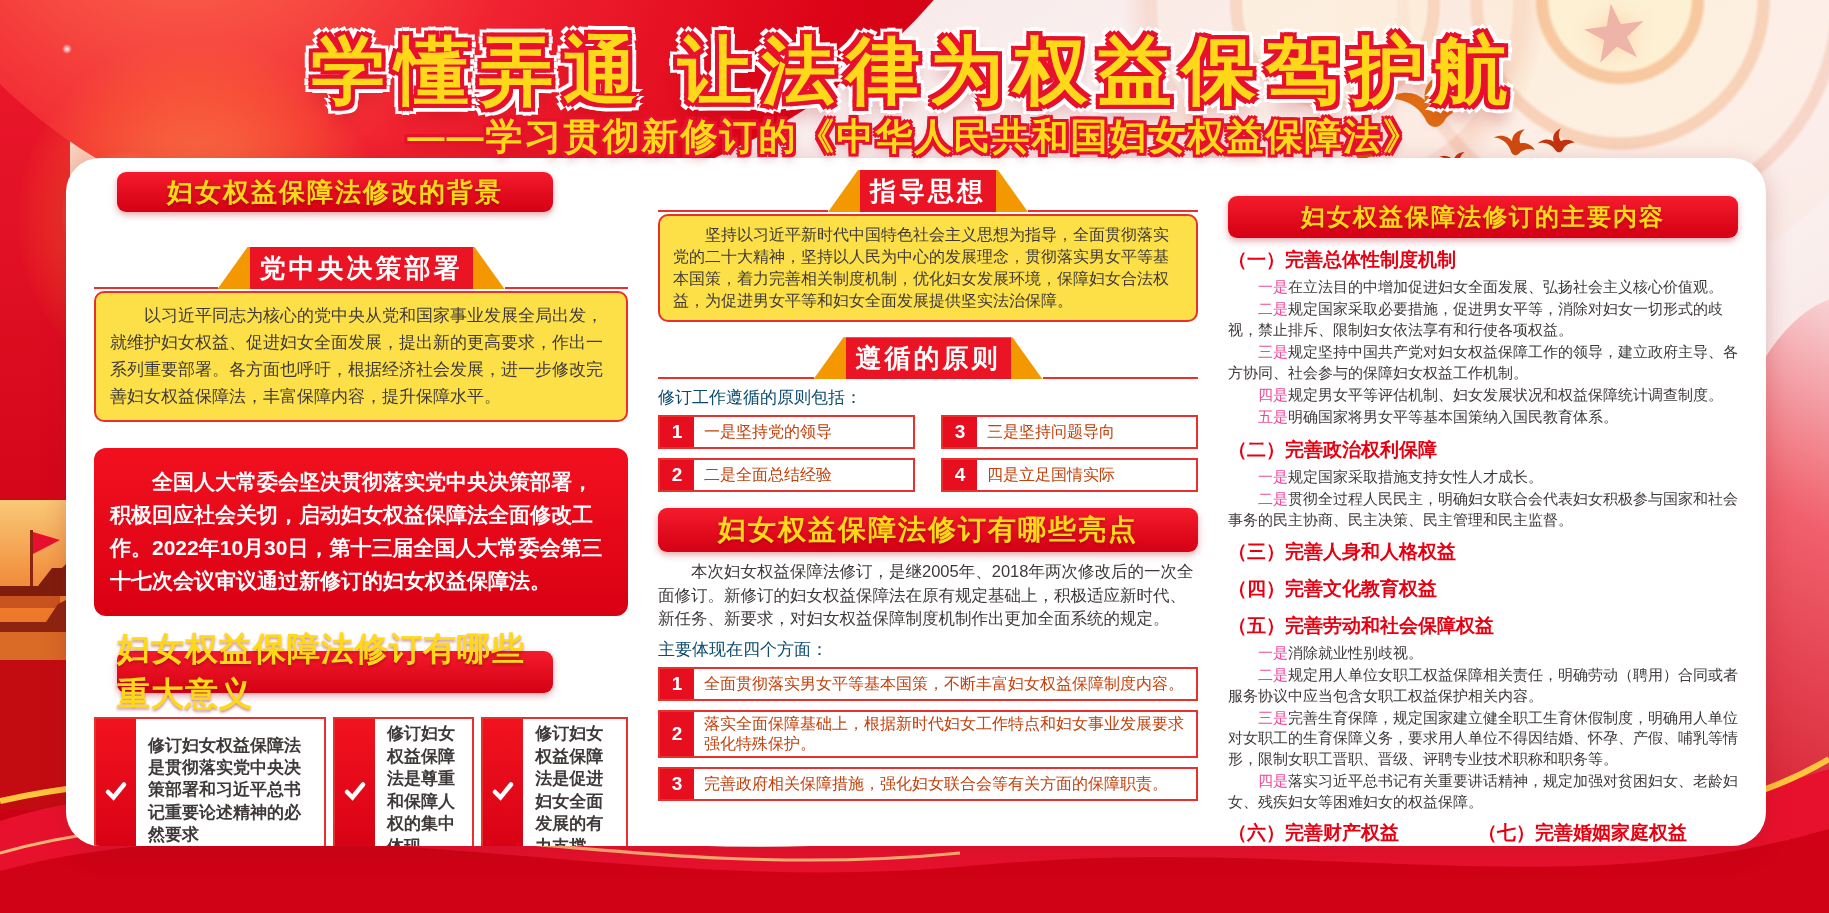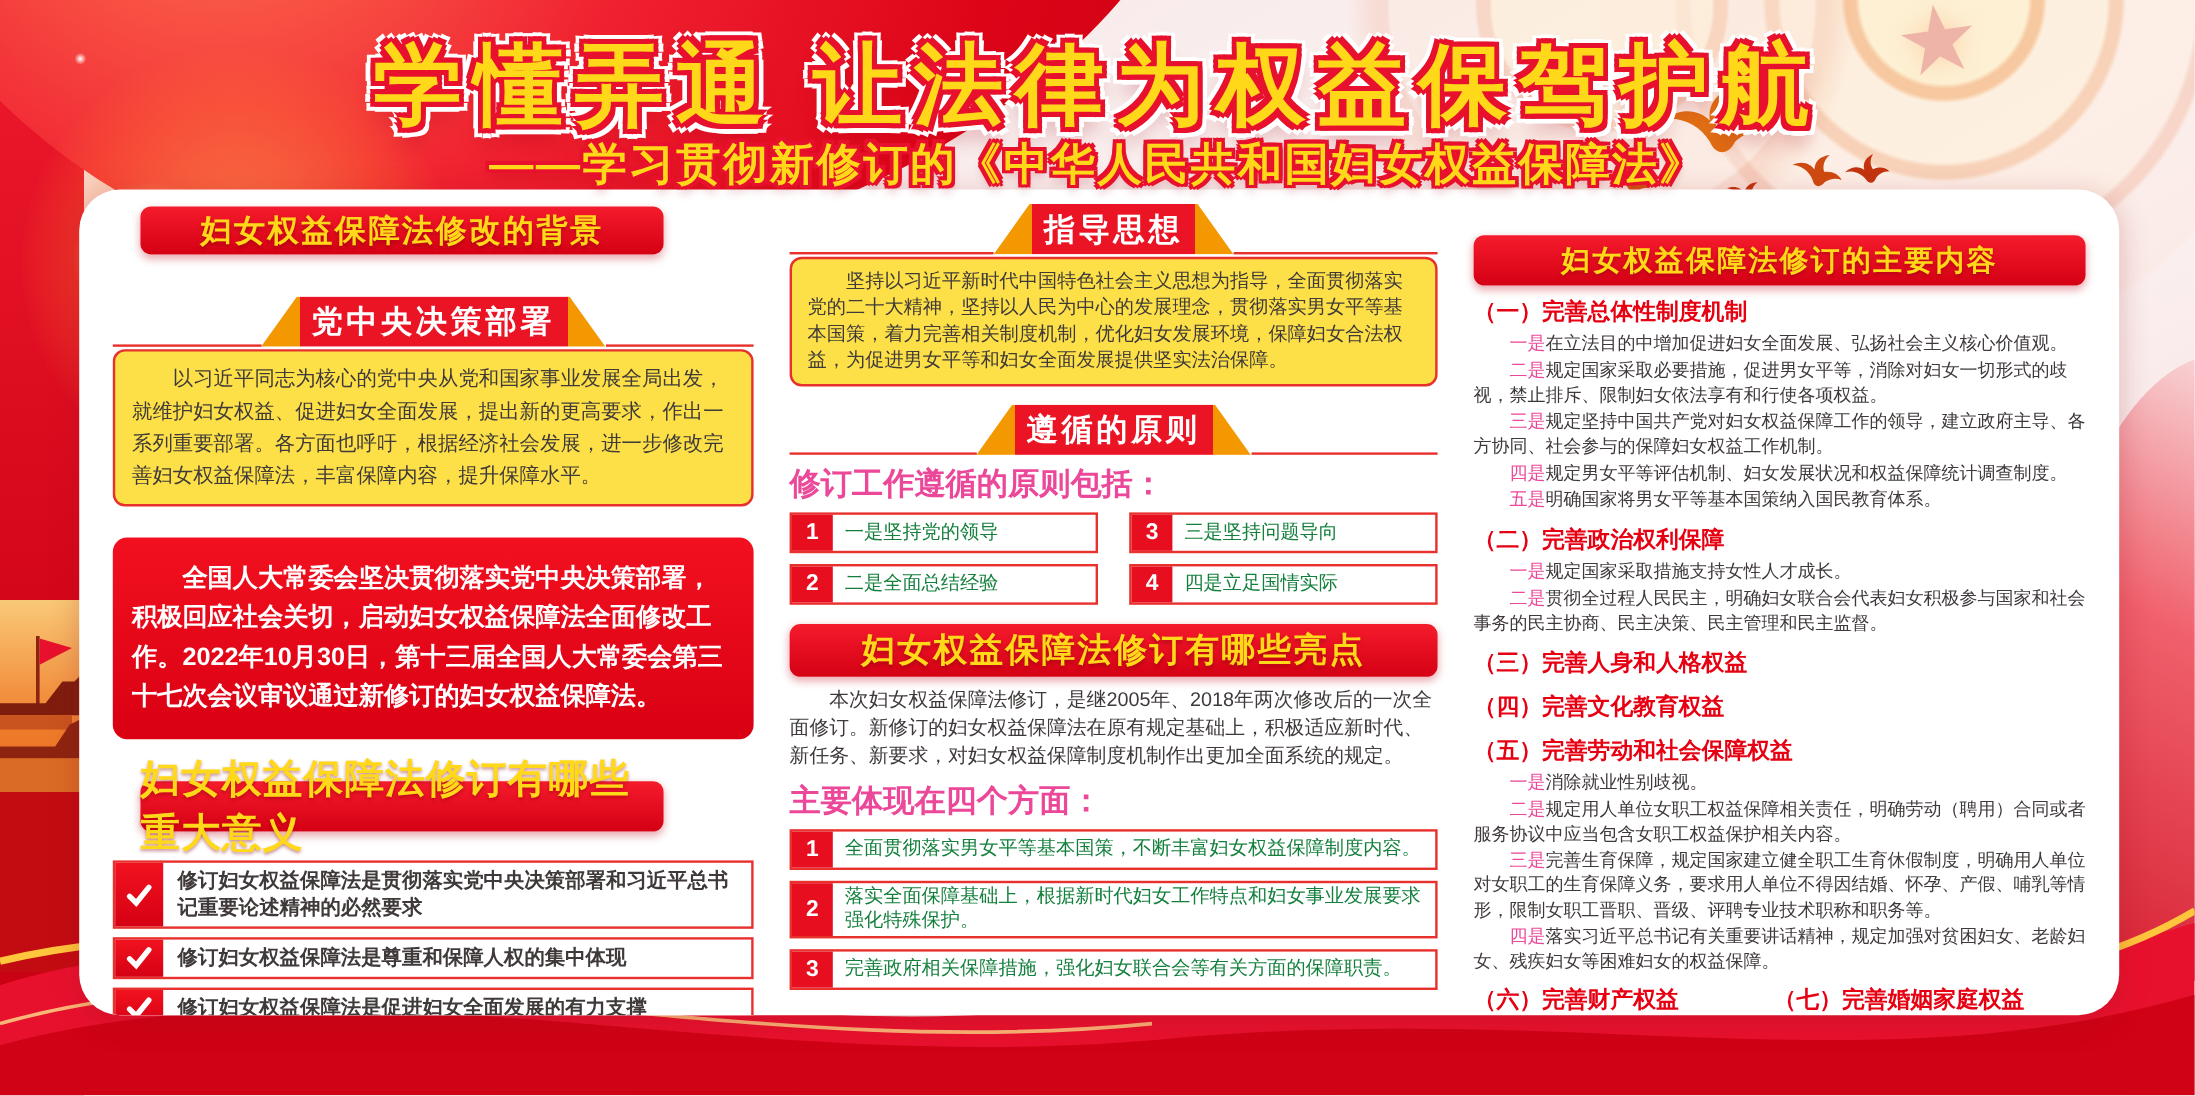--- a/index.html
+++ b/index.html
@@ -76,39 +76,39 @@
   .pbox p{margin:0;text-indent:2em;}
   
   .col1 .banner{margin-top:14px;height:40px;width:436px;font-size:26px;margin-left:23px;}
   .col1 .trap-row{margin-top:35px;}
   .col1 .pbox{margin-top:2px;padding:10px 14px;font-size:17px;line-height:1.58;}
   .redbox{margin-top:26px;background:linear-gradient(180deg,#f2101f,#d90013);
     border-radius:12px;color:#fff;font-size:21px;font-weight:700;line-height:1.57;
     padding:18px 16px;flex:none;}
   .redbox p{margin:0;text-indent:2em;}
   .col1 .banner.b2{margin-top:35px;height:42px;width:436px;font-size:33px;letter-spacing:1px;}
-  .checklist{margin-top:24px;display:flex;flex-direction:column;gap:7px;}
+  .checklist{margin-top:24px;display:flex;flex-direction:row;gap:7px;}
   .check-item{display:flex;align-items:stretch;border:2px solid #e8302d;background:#fff;}
   .check-box{width:40px;flex:none;background:linear-gradient(180deg,#f2121f,#d50014);
     display:flex;align-items:center;justify-content:center;}
   .check-box svg{width:24px;height:24px;}
   .check-item .txt{padding:4px 12px;font-size:17px;font-weight:700;color:#3f3a39;line-height:1.32;
     display:flex;align-items:center;}
   
   .col2 .banner.b1{margin-top:38px;height:42px;font-size:23px;letter-spacing:1px;}
   .col2 .trap-row{margin-top:12px;text-align:center;}
   .col2 .trap-row.t2{margin-top:15px;}
   .col2 .pbox{margin-top:2px;padding:8px 13px;font-size:16px;line-height:1.38;}
-  .red-intro{margin-top:7px;font-size:26px;font-weight:700;color:#ec4899;flex:none;}
+  .red-intro{margin-top:7px;font-size:17px;font-weight:400;color:#0c4a6e;flex:none;}
   .pgrid{margin-top:6px;display:grid;grid-template-columns:1fr 1fr;grid-template-rows:auto auto;
     grid-auto-flow:column;column-gap:26px;row-gap:9px;}
   .num-item{display:flex;align-items:stretch;border:2px solid #e8302d;background:#fff;min-height:30px;}
   .num-badge{width:34px;flex:none;background:#e60e1f;color:#fff;font-weight:700;font-size:19px;
     display:flex;align-items:center;justify-content:center;}
-  .num-item .txt{padding:2px 10px;font-size:16px;color:#15803d;display:flex;align-items:center;line-height:1.25;}
+  .num-item .txt{padding:2px 10px;font-size:16px;color:#c2410c;display:flex;align-items:center;line-height:1.25;}
   .col2 .banner.b2{margin-top:16px;height:44px;font-size:28px;}
   .plain-para{margin:8px 0 0 0;font-size:16.5px;line-height:1.42;color:#3f3a39;text-indent:2em;flex:none;}
   .aspects{margin-top:6px;display:flex;flex-direction:column;gap:9px;}
   
   .col3 .banner{margin-top:38px;height:42px;font-size:24px;}
   .r-sec-title{color:#e60012;font-weight:800;font-size:19px;margin:9px 0 2px 0;}
   .r-item{font-size:15px;line-height:1.36;color:#3f3a39;text-indent:2em;margin:2px 0 0 0;}
   .r-item .lead{color:#ec4899;}
   .pairs{display:grid;grid-template-columns:250px 1fr;margin-top:8px;row-gap:8px;}
   .pair{color:#e60012;font-weight:800;font-size:19px;}

